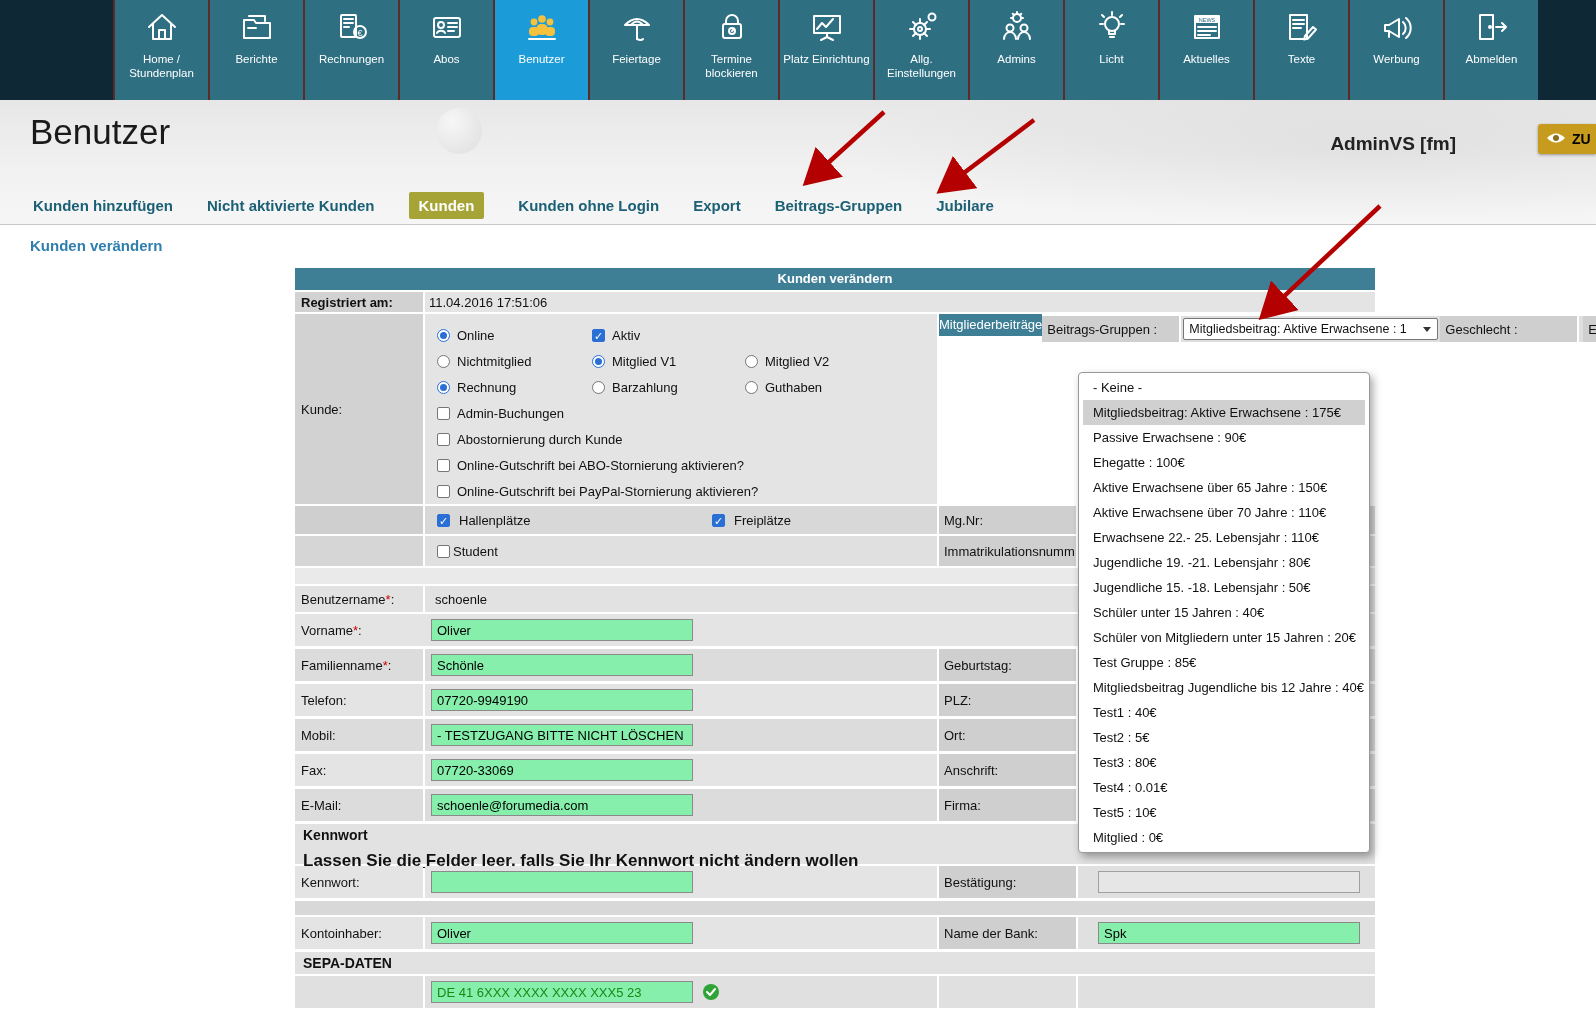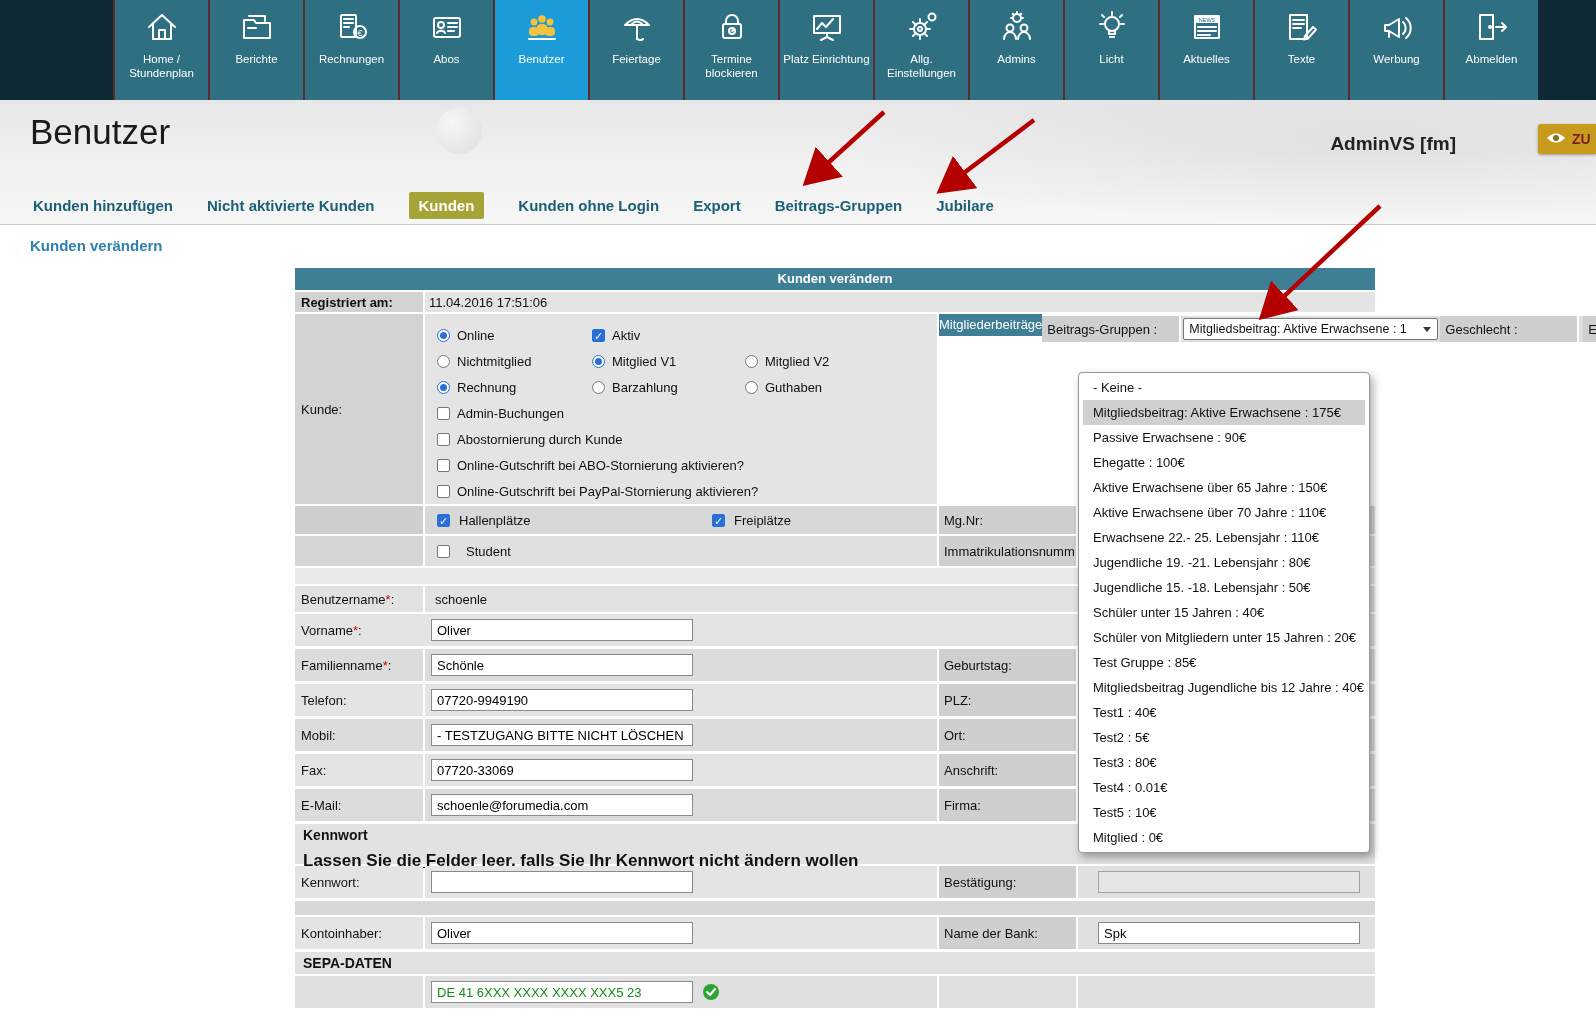--- a/index.html
+++ b/index.html
@@ -18,21 +18,21 @@
 
   
   .header-zone { position:absolute; top:100px; left:0; width:1596px; height:125px;
     background:linear-gradient(180deg,#e7e7e7 0%, #f1f1f1 55%, #f6f6f6 100%); border-bottom:1px solid #c9c9c9; }
   .photo-hint { position:absolute; right:0; top:0; width:760px; height:125px;
     background:radial-gradient(ellipse at 70% 40%, rgba(110,110,110,0.10), rgba(0,0,0,0) 70%); }
   .page-title { position:absolute; left:30px; top:12px; font-size:35px; color:#1a1a1a; }
   .ball { position:absolute; left:436px; top:8px; width:46px; height:46px; border-radius:50%;
     background:radial-gradient(circle at 35% 30%, #fbfbfb, #d8d8d8); opacity:.75; }
   .admin-user { position:absolute; right:140px; top:33px; font-size:19px; font-weight:bold; color:#222; }
-  .corner-btn { position:absolute; right:0; top:24px; width:58px; height:30px; background:#c79b1d; color:#7f1d1d;
+  .corner-btn { position:absolute; right:0; top:24px; width:58px; height:30px; background:#c79b1d; color:#000000;
     display:flex; align-items:center; gap:6px; padding-left:8px; font-weight:bold; font-size:14px;
     border-radius:3px 0 0 3px; box-shadow:0 1px 3px rgba(0,0,0,.35); cursor:pointer; }
 
   
   .tabs { position:absolute; left:0; bottom:0; height:38px; width:1596px; display:flex; align-items:center; padding-left:33px; gap:34px; }
   .tab { font-size:15px; font-weight:bold; color:#1c6076; cursor:pointer; white-space:nowrap; }
   .tab.active { background:#a6a437; color:#fff; padding:5px 10px; border-radius:2px; }
 
   
   .section-link { position:absolute; left:30px; top:237px; font-size:15px; font-weight:bold; color:#2f7fae; cursor:pointer; }
@@ -82,21 +82,21 @@
   .select-text { flex:1; font-size:12.5px; white-space:nowrap; overflow:hidden; }
   .select-chevron { width:0; height:0; border-left:4px solid transparent; border-right:4px solid transparent; border-top:5px solid #333; margin:0 4px; }
 
   
   .dropdown { position:absolute; left:1078px; top:372px; width:292px; background:#fff; border:1px solid #999;
     border-radius:4px; box-shadow:3px 4px 9px rgba(0,0,0,.35); z-index:30; padding:2px 4px; }
   .dd-item { height:25px; line-height:25px; padding:0 10px; font-size:13px; white-space:nowrap; overflow:hidden; cursor:pointer; }
   .dd-item.selected { background:#d0d0d0; }
 
   
-  .inp { width:262px; height:22px; border:1px solid #8a8a8a; background:#ffffff; font:13px "Liberation Sans",sans-serif; padding:1px 5px; margin-left:6px; }
+  .inp { width:262px; height:22px; border:1px solid #8a8a8a; background:#86efac; font:13px "Liberation Sans",sans-serif; padding:1px 5px; margin-left:6px; }
   .inp-r { margin-left:20px; width:262px; }
   .inp[disabled] { background:#e6e6e6; border-color:#a0a0a0; }
   .inp.iban { color:#148c14; }
   .req { color:#d00000; }
   .val-icon { margin-left:9px; display:flex; align-items:center; }
 
   .kennwort-note { font-size:17px; font-weight:bold; margin-top:8px;text-decoration:underline; }
 
   
   .arrows { position:absolute; left:0; top:0; z-index:60; pointer-events:none; }
@@ -446,21 +446,21 @@
           <span>Freiplätze</span>
         </span>
       </div>
       <div class="crl">Mg.Nr:</div>
       <div class="crc"></div>
     </div>
 
     <div class="trow row-light dark-label" style="height:30px;">
       <div class="cl" style="background:#d6d6d6;"></div>
       <div class="cc">
-        <span style="display:flex;align-items:center;gap:16px;margin-left:12px;">
+        <span style="display:flex;align-items:center;gap:3px;margin-left:12px;">
           <span class="checkbox"></span>
           <span>Student</span>
         </span>
       </div>
       <div class="crl">Immatrikulationsnumm</div>
       <div class="crc"></div>
     </div>
 
     <div class="trow" style="height:16px;">
       <div class="cfull" style="background:#eaeaea;"></div>

